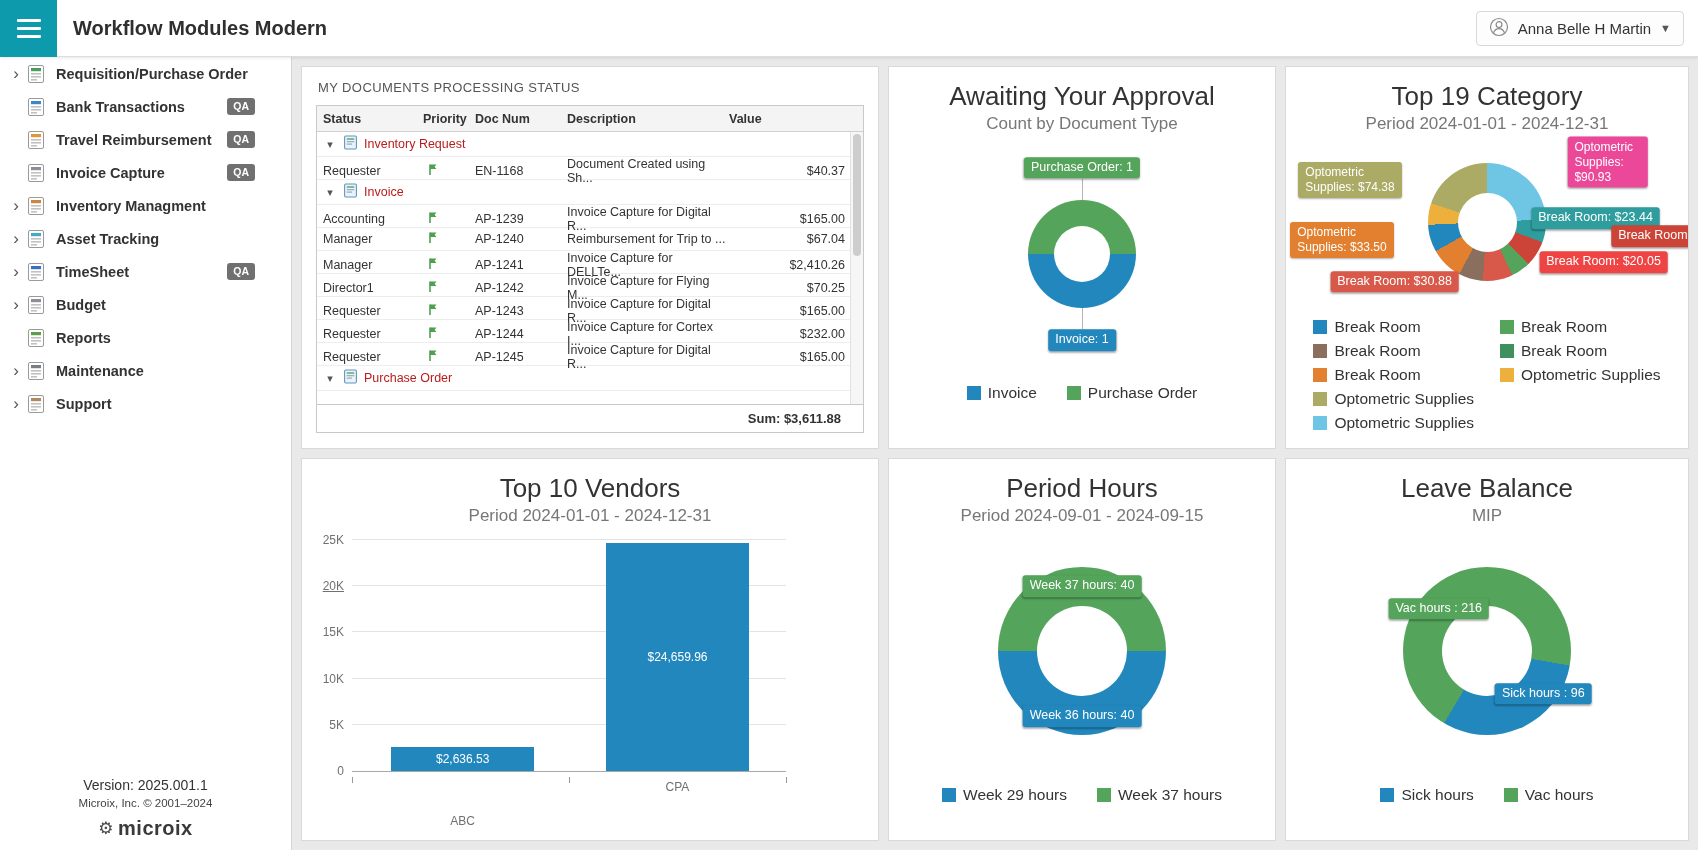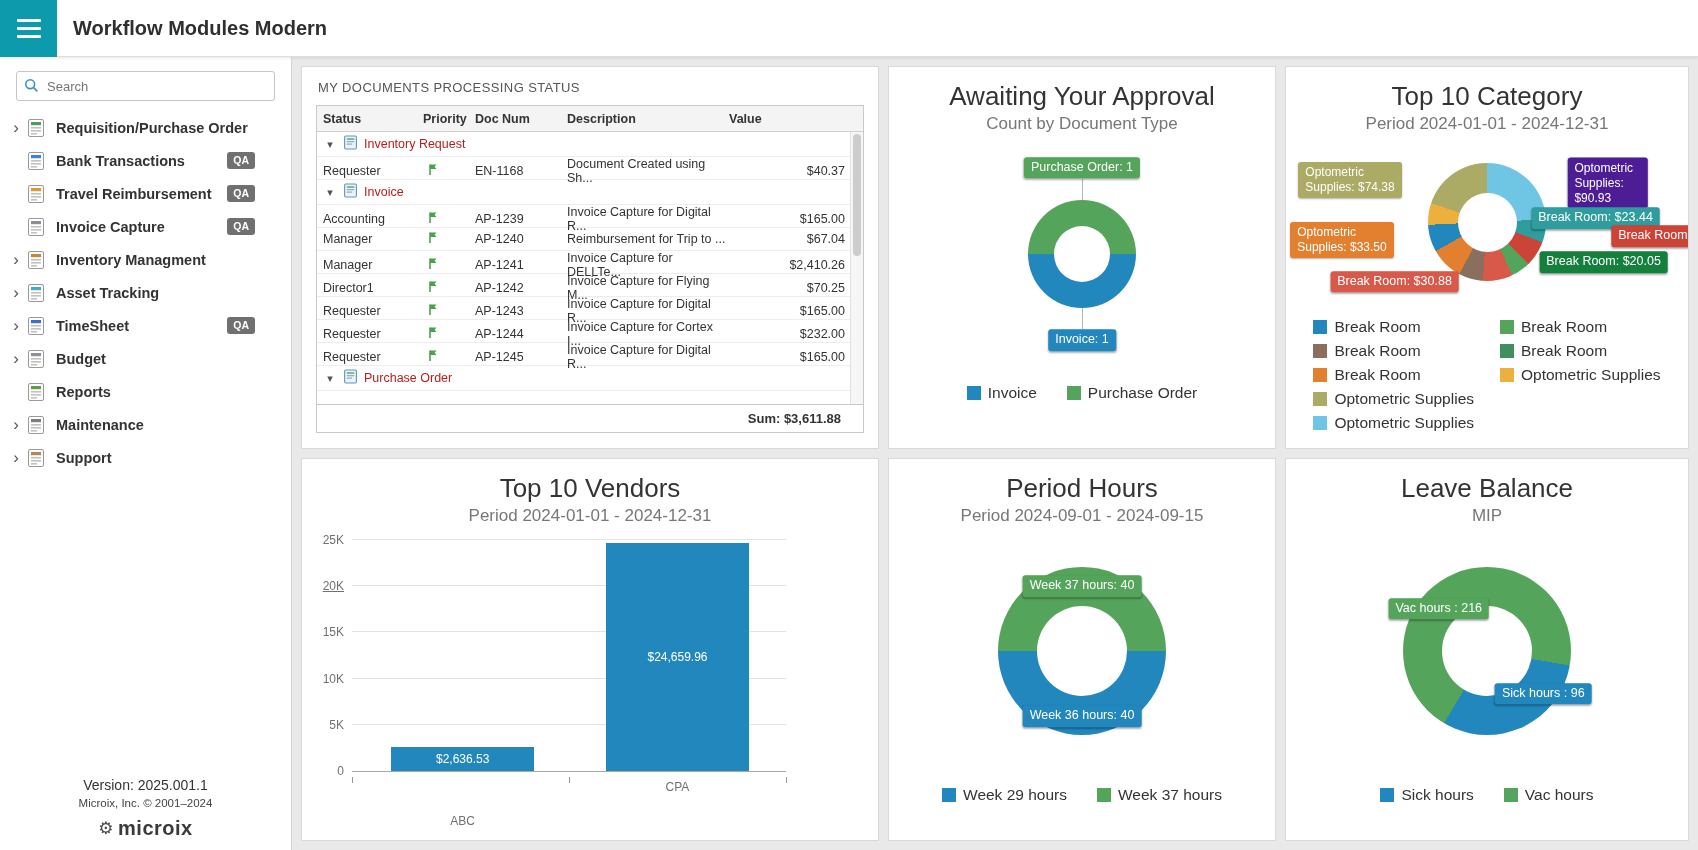--- a/index.html
+++ b/index.html
@@ -102,34 +102,36 @@
 </head>
 <body>
 
 <header class="app-header">
   <div class="hamburger">
     <span></span>
     <span></span>
     <span></span>
   </div>
   <h1 class="app-title">Workflow Modules Modern</h1>
+  <div class="user-menu">
+    <span>
+      <svg width="20" height="20" viewBox="0 0 20 20">
+          <circle cx="10" cy="10" r="8.5" fill="none" stroke="#8a8a8a" stroke-width="1.2"></circle>
+          <circle cx="10" cy="7.6" r="2.9" fill="none" stroke="#8a8a8a" stroke-width="1.2"></circle>
+          <path d="M4.6 15.7c1.1-2.9 3-4 5.4-4s4.3 1.1 5.4 4" fill="none" stroke="#8a8a8a" stroke-width="1.2"></path>
+        </svg>
+    </span>
+    <span>Anna Belle H Martin</span>
+    <span class="dd">▼</span>
+  </div>
 </header>
 
 <div class="layout">
 
   <aside class="sidebar">
-    <div class="search-wrap">
-      <span class="search-ico">
-        <svg width="15" height="15" viewBox="0 0 15 15">
-            <circle cx="6.2" cy="6.2" r="4.4" fill="none" stroke="#3f8fc4" stroke-width="1.6"></circle>
-            <line x1="9.6" y1="9.6" x2="13.4" y2="13.4" stroke="#3f8fc4" stroke-width="1.6"></line>
-          </svg>
-      </span>
-      <input placeholder="Search" style="">
-    </div>
     <nav id="nav">
         <div class="nav-item">
           <span class="chev">›</span>
           <span class="nav-ico">
             <svg width="20" height="20" viewBox="0 0 20 20">
               <rect x="2.5" y="1.5" width="15" height="17" rx="1.5" fill="#fff" stroke="#9a9a9a"></rect>
               <rect x="5" y="4" width="10" height="3.2" fill="#4a9e5c"></rect>
               <rect x="5" y="9" width="10" height="1.6" fill="#c2c2c2"></rect>
               <rect x="5" y="12" width="10" height="1.6" fill="#c2c2c2"></rect>
               <rect x="5" y="15" width="6" height="1.6" fill="#c2c2c2"></rect>
@@ -435,33 +437,33 @@
             <span>Invoice</span>
           </span>
           <span class="leg-item">
             <span class="sq" style="background:#55a45b"></span>
             <span>Purchase Order</span>
           </span>
         </div>
     </section>
 
     <section class="panel chart-panel">
-      <h2>Top 10 Category</h2>
+      <h2>Top 19 Category</h2>
       <div class="subtitle">Period 2024-01-01 - 2024-12-31</div>
       <div class="donut-wrap" id="category-wrap">
           <div class="donut" style="height: 118px; width: 118px; background: conic-gradient(rgb(110, 198, 228) 0deg, rgb(110, 198, 228) 87.4841deg, rgb(47, 157, 157) 87.4841deg, rgb(47, 157, 157) 110.036deg, rgb(204, 68, 55) 110.036deg, rgb(204, 68, 55) 135.051deg, rgb(85, 164, 91) 135.051deg, rgb(85, 164, 91) 154.341deg, rgb(216, 88, 74) 154.341deg, rgb(216, 88, 74) 184.05deg, rgb(138, 111, 94) 184.05deg, rgb(138, 111, 94) 208.103deg, rgb(226, 128, 47) 208.103deg, rgb(226, 128, 47) 240.334deg, rgb(34, 135, 189) 240.334deg, rgb(34, 135, 189) 267.272deg, rgb(238, 176, 60) 267.272deg, rgb(238, 176, 60) 288.439deg, rgb(171, 171, 102) 288.439deg, rgb(171, 171, 102) 360deg);">
             <div class="hole" style="height: 59px; width: 59px;"></div>
           </div>
           <div class="chip wrapchip" style="left: 16%; top: 26%; background: rgb(171, 171, 102);">Optometric Supplies: $74.38</div>
-          <div class="chip wrapchip" style="left: 80%; top: 16%; background: #4c1d95; margin-top: 21px;">Optometric Supplies: $90.93</div>
+          <div class="chip wrapchip" style="left: 80%; top: 16%; background: #ec4899;">Optometric Supplies: $90.93</div>
           <div class="chip wrapchip" style="left: 14%; top: 60%; background: rgb(226, 128, 47);">Optometric Supplies: $33.50</div>
           <div class="chip" style="left: 27%; top: 84%; background: rgb(216, 88, 74);">Break Room: $30.88</div>
           <div class="chip" style="left: 77%; top: 48%; background: rgb(47, 157, 157);">Break Room: $23.44</div>
           <div class="chip" style="left: 93%; top: 58%; background: rgb(204, 68, 55);">Break Room: 6</div>
-          <div class="chip" style="left: 79%; top: 73%; background: #15803d;">Break Room: $20.05</div>
+          <div class="chip" style="left: 79%; top: 73%; background: #ef4444;">Break Room: $20.05</div>
         </div>
       <div class="legend-grid" id="category-legend">
           <span class="leg-item">
             <span class="sq" style="background:#2287bd"></span>
             <span>Break Room</span>
           </span>
           <span class="leg-item">
             <span class="sq" style="background:#55a45b"></span>
             <span>Break Room</span>
           </span>

